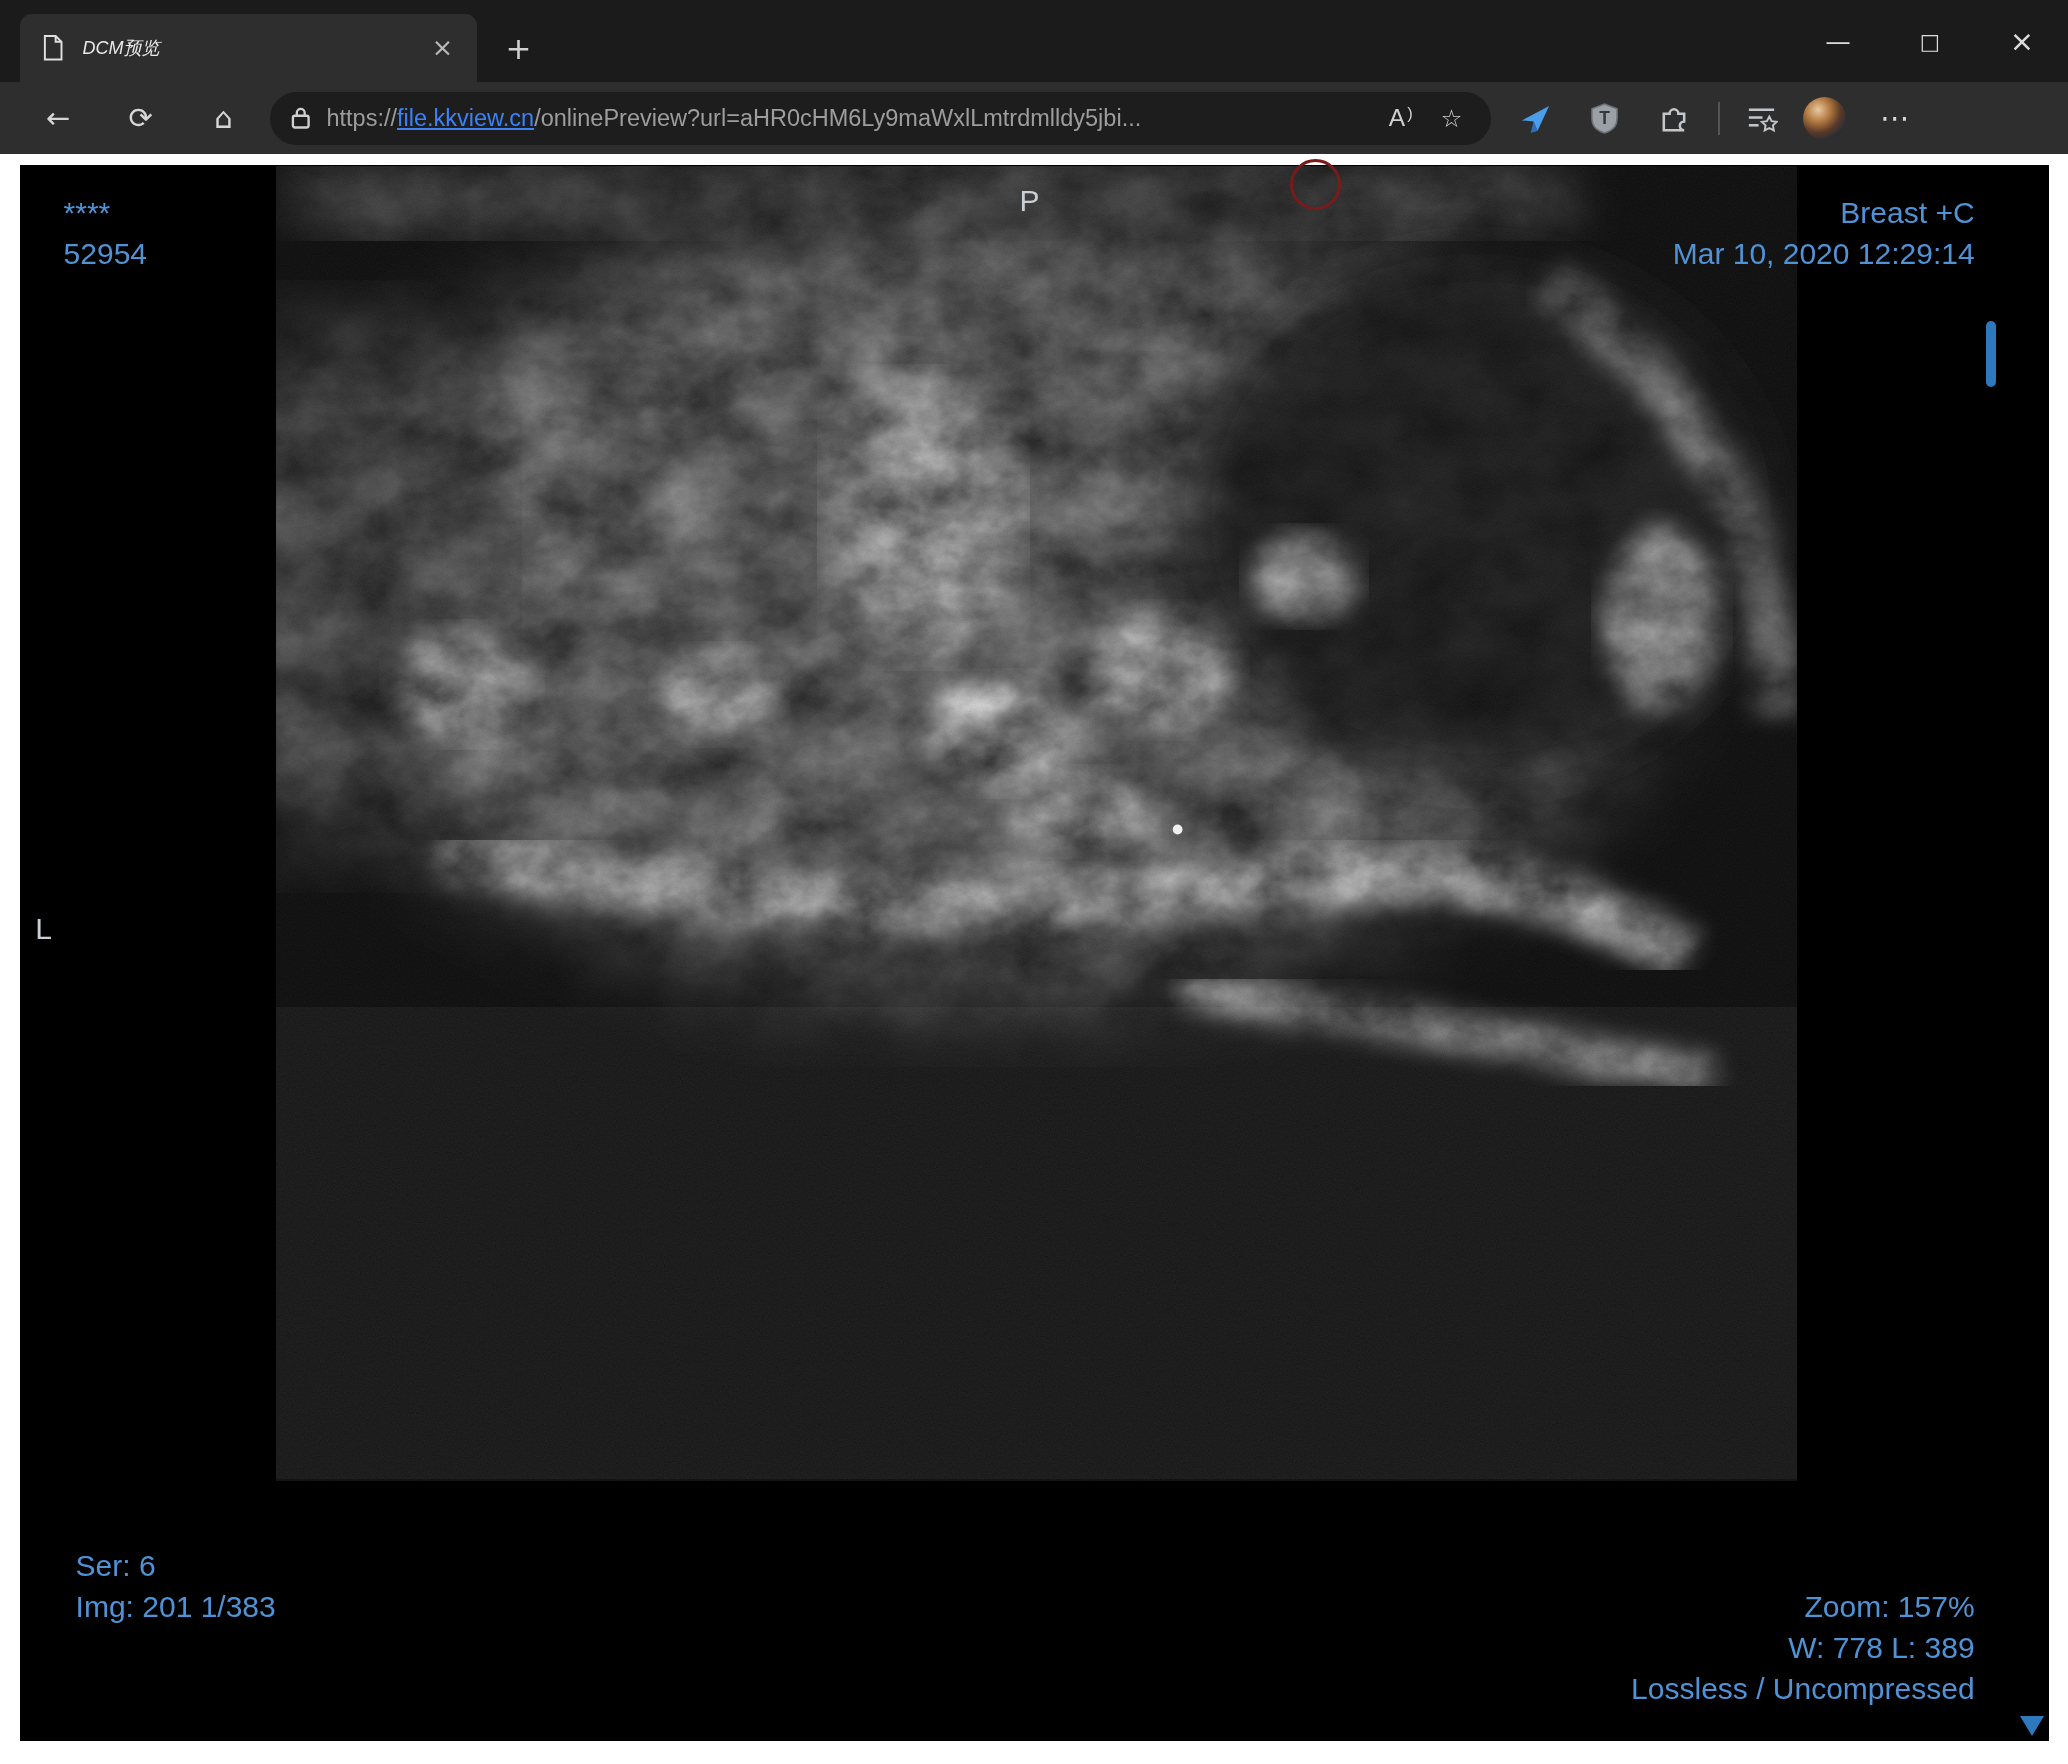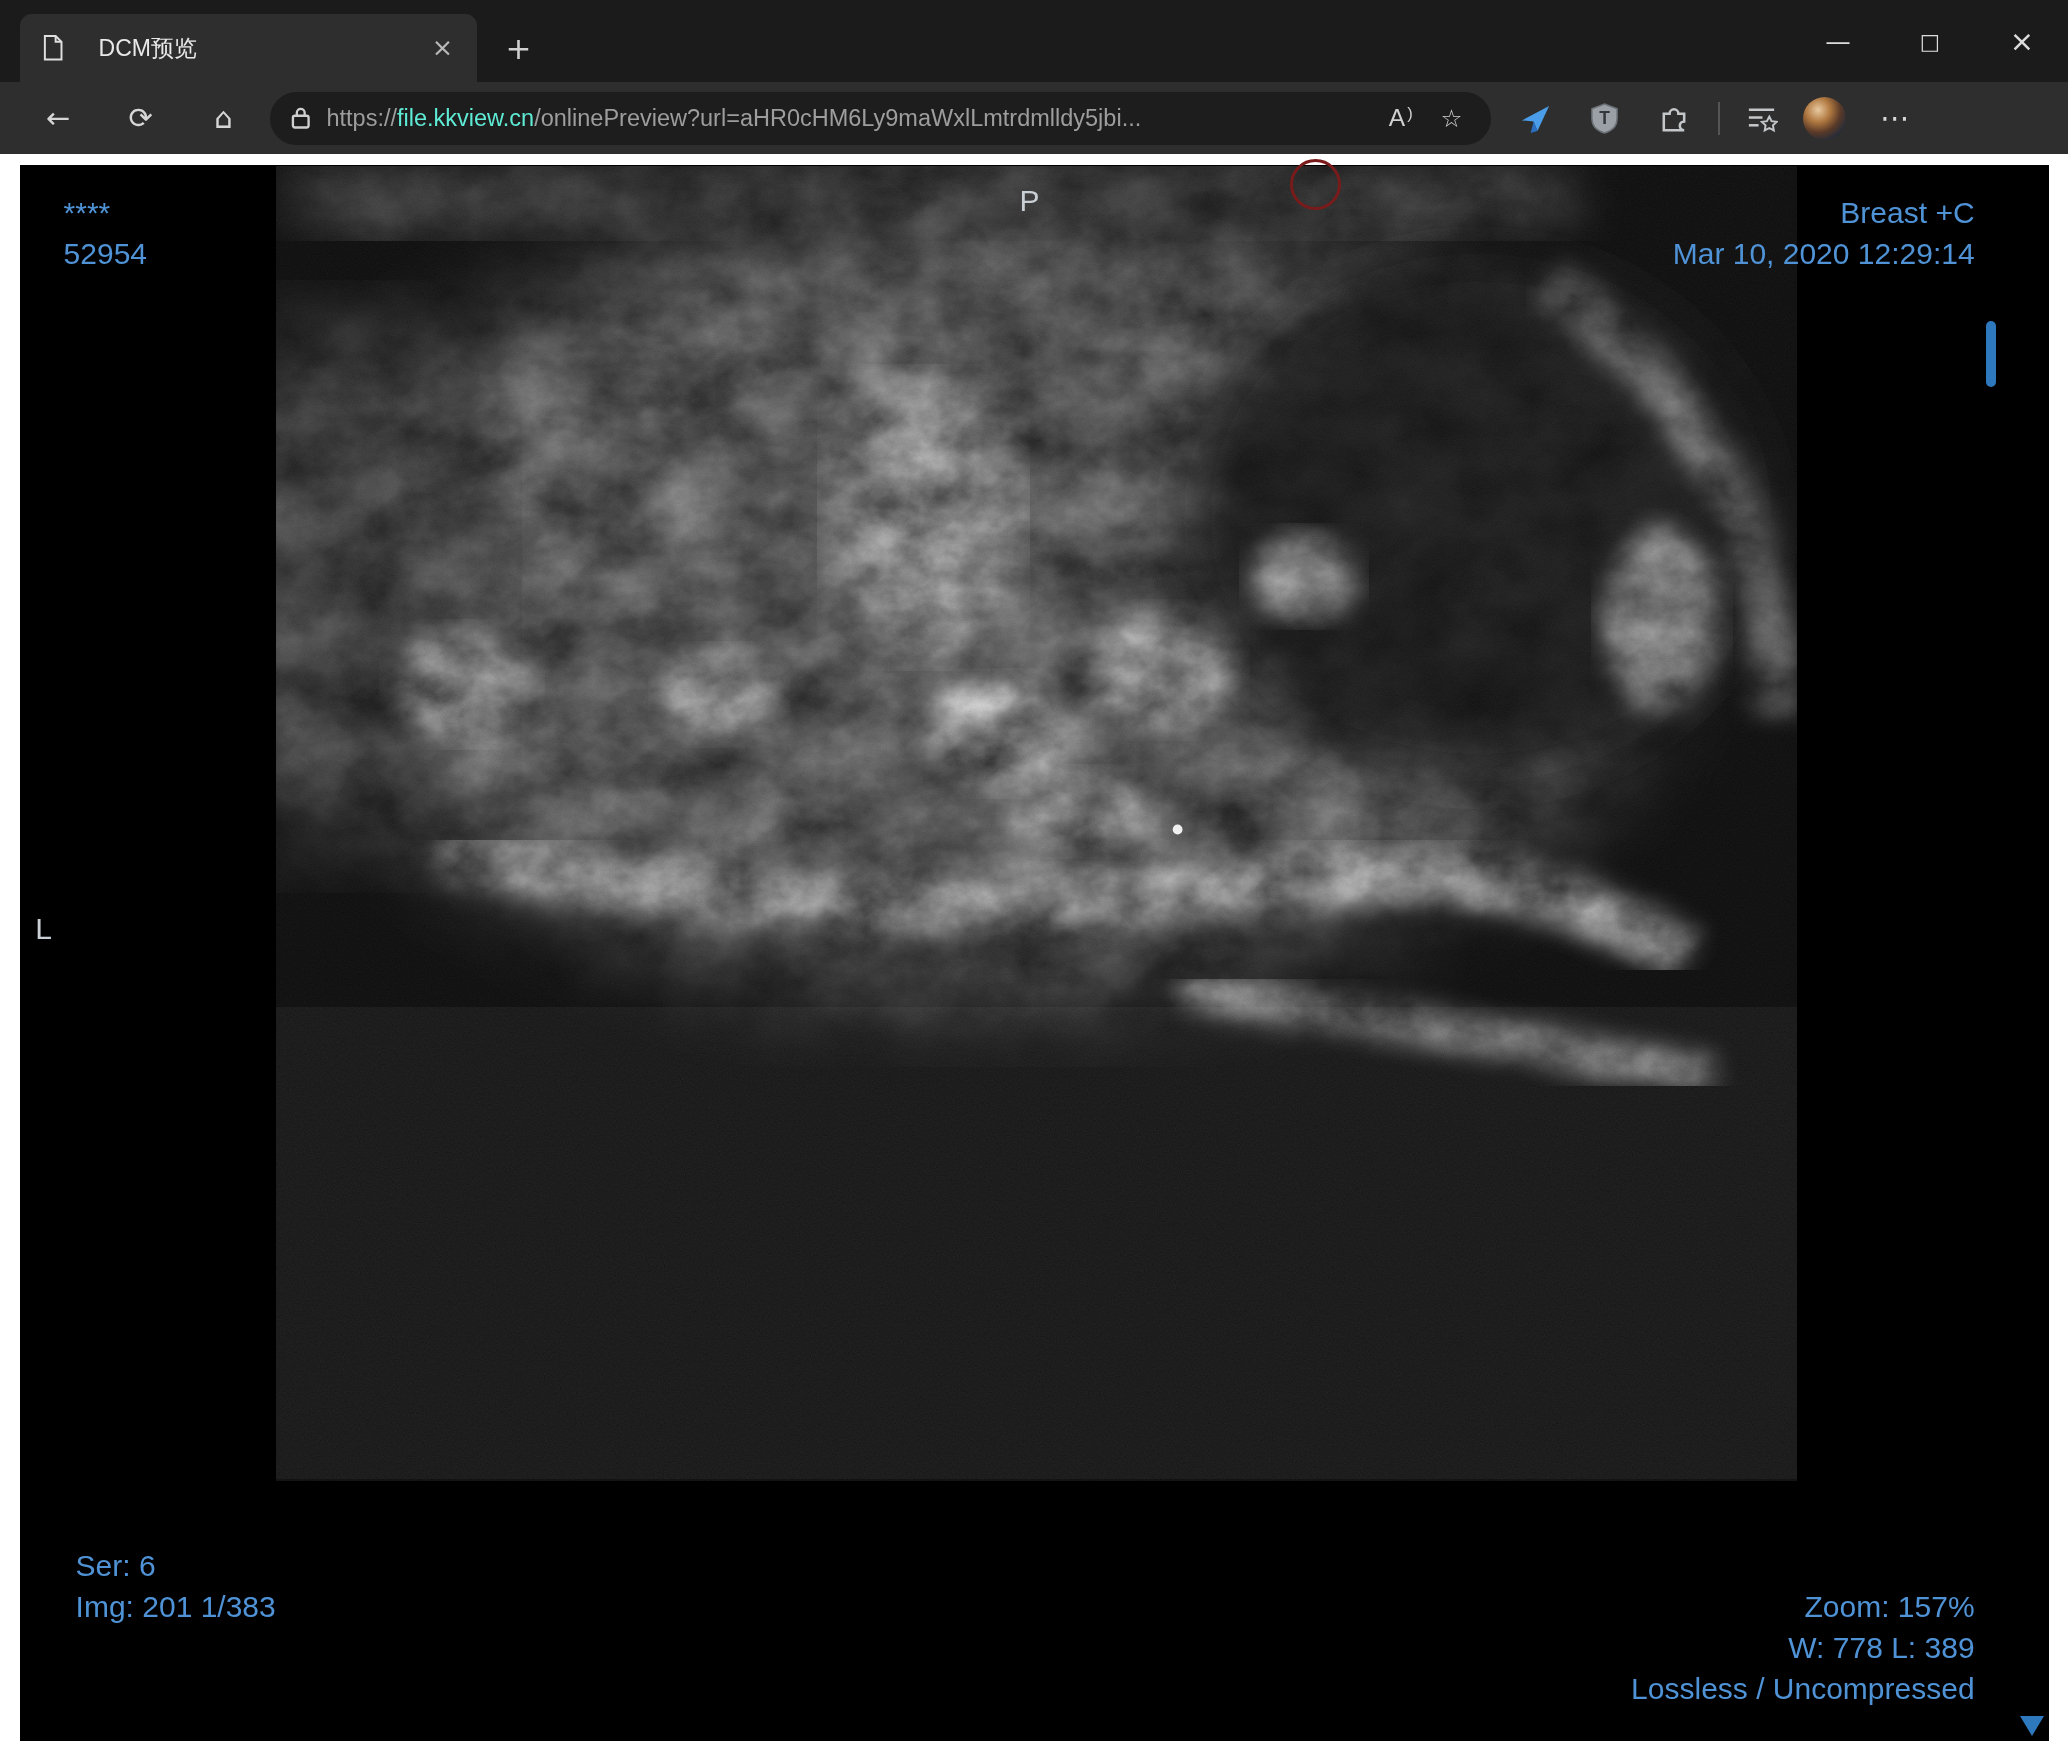--- a/index.html
+++ b/index.html
@@ -9,21 +9,21 @@
   }
   .icon-font{font-family:"DejaVu Sans","Liberation Sans",sans-serif;}
 
   
   .tabstrip{position:absolute;left:0;top:0;width:2068px;height:82px;background:#1b1b1b;}
   .tab{
     position:absolute;left:19.6px;top:13.7px;width:457px;height:69px;background:#2e2e2e;
     border-radius:11.8px 11.8px 0 0;display:flex;align-items:center;
     padding:0 15.7px 0 19.6px;box-sizing:border-box;color:#e9e9e9;
   }
-  .tab-title{font-size:23px;margin-left:32px;flex:1;white-space:nowrap;overflow:hidden;}
+  .tab-title{font-size:18px;margin-left:16px;flex:1;white-space:nowrap;overflow:hidden;font-style:italic;}
   .tab-close{color:#b9b9b9;font-size:25.5px;line-height:25.5px;padding:2px 7.8px;border-radius:5.9px;cursor:default;}
   .newtab{
     position:absolute;left:496px;top:25.5px;width:45px;height:45px;color:#cfcfcf;font-size:31px;
     display:flex;align-items:center;justify-content:center;border-radius:7.8px;
   }
   .wincontrols{position:absolute;right:0;top:0;height:82px;display:flex;}
   .winbtn{width:92px;height:82px;display:flex;align-items:center;justify-content:center;color:#dcdcdc;}
   .winbtn.min{font-size:25.5px;}
   .winbtn.max{font-size:21.6px;}
   .winbtn.cls{font-size:29px;}
@@ -35,21 +35,21 @@
   .tbtn{
     width:69px;height:55px;margin-right:13.7px;border-radius:7.8px;flex:0 0 auto;
     display:flex;align-items:center;justify-content:center;color:#d6d6d6;font-size:29px;
   }
   .tbtn.home{margin-right:11.8px;}
   .addressbar{
     flex:0 0 auto;width:1221px;height:53px;background:#1d1d1d;border-radius:26.5px;
     display:flex;align-items:center;padding:0 13.7px 0 19.6px;box-sizing:border-box;margin-right:17.6px;
   }
   .url{flex:1;font-size:23.5px;color:#9d9d9d;white-space:nowrap;overflow:hidden;margin-left:13.7px;}
-  .url .bright{color:#5eead4;}
+  .url .bright{color:#3b82f6;text-decoration:underline;}
   .pillbtn{
     flex:0 0 auto;height:43px;min-width:43px;border-radius:7.8px;color:#cfcfcf;
     display:flex;align-items:center;justify-content:center;font-size:24.5px;padding:0 3.9px;
   }
   .pillbtn .wave{font-size:16.7px;margin-left:2px;transform:translateY(-3.9px);}
   .extbtn{
     width:55px;height:55px;flex:0 0 auto;border-radius:7.8px;margin-right:13.7px;
     display:flex;align-items:center;justify-content:center;
   }
   .tsep{width:2px;height:33px;background:#555;flex:0 0 auto;margin:0 13.7px 0 3.9px;}

